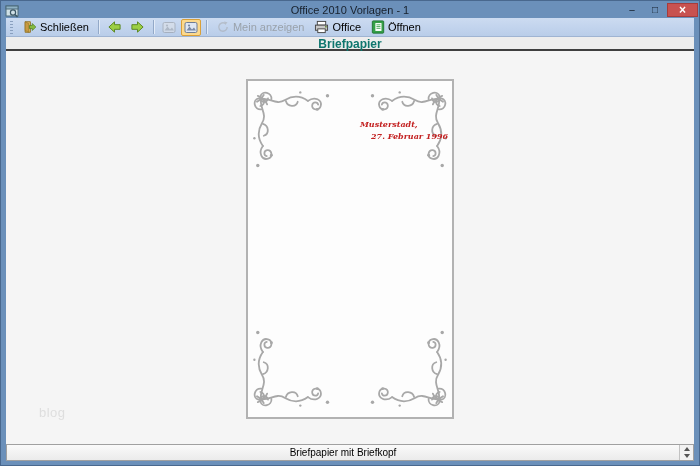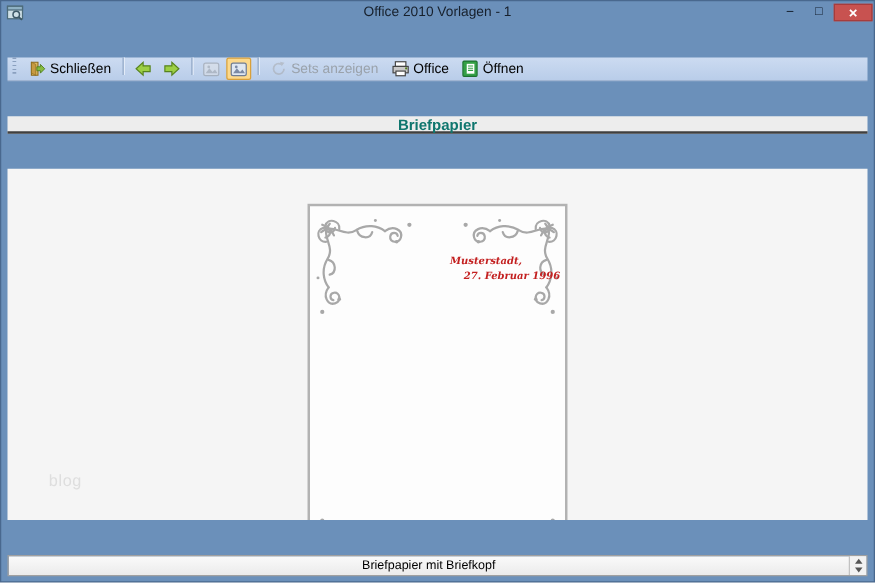--- a/index.html
+++ b/index.html
@@ -1,35 +1,35 @@
 <!DOCTYPE html>
 <html><head>
 <meta charset="utf-8">
 <style>
   * { margin:0; padding:0; box-sizing:border-box; }
   html,body { background:#d8d8d8; font-family:"Liberation Sans", sans-serif; }
   .window{
     width:700px; height:466px; background:#6b90ba;
     border:1px solid #49688e; display:flex; flex-direction:column;
-    position:relative; overflow:hidden;gap:28px;
+    position:relative; overflow:hidden;
   }
   
   .titlebar{ height:17px; flex:0 0 auto; display:flex; align-items:center;
     padding:1px 1px 0 4px; position:relative; }
   .app-icon{ width:15px; height:13px; display:inline-block; }
   .win-title{ position:absolute; left:0; right:0; text-align:center;
     font-size:11px; color:#17202c; pointer-events:none; }
   .win-controls{ margin-left:auto; display:flex; gap:1px; z-index:2; }
   .win-btn{ width:22px; height:14px; display:flex; align-items:center; justify-content:center;
     font-size:11px; line-height:1; color:#15202e; background:transparent; border:none; cursor:pointer; }
   .win-btn.max{ font-size:10px; }
   .win-btn.close{ width:31px; background:#c85250; border:1px solid #a63c3c; color:#fff;
     font-size:12px; font-weight:bold; }
   
-  .toolbar{ height:19px; flex:0 0 auto; margin:0 5px; display:flex; 
+  .toolbar{ height:19px; flex:0 0 auto; margin:0 5px; display:flex; align-items:center;
     background:linear-gradient(#ccdbf1,#b9cde9); border-bottom:1px solid #9fb4d2;
     padding:0 3px; gap:2px; }
   .grip{ width:3px; height:13px; margin:0 3px 0 1px;
     background:repeating-linear-gradient(to bottom,#8aa0bf 0 1px,transparent 1px 3px); }
   .tb-sep{ width:1px; height:14px; background:#93a9c8; box-shadow:1px 0 0 #e3ecf8; margin:0 3px; }
   .tb-btn{ display:flex; align-items:center; gap:3px; background:transparent; border:1px solid transparent;
     font-size:11px; color:#000; padding:1px 3px; cursor:pointer; font-family:inherit; }
   .tb-btn.icon-only{ padding:1px 2px; }
   .tb-btn.selected{ background:#fcd98c; border:1px solid #d9a03a; border-radius:2px; }
   .tb-btn.disabled{ color:#9aa2ab; cursor:default; }
@@ -172,21 +172,21 @@
 
     <span class="tb-sep"></span>
 
     <button class="tb-btn disabled">
       <span>
         <svg width="14" height="14" viewBox="0 0 16 16">
           <path d="M12.8,8 a4.8,4.8 0 1,1 -2.2,-4" fill="none" stroke="#a0a0a0" stroke-width="1.6"></path>
           <path d="M9.2,1.6 l4,1 -2.6,3.2 z" fill="#a0a0a0"></path>
         </svg>
       </span>
-      <span>Sets anzeigen</span>
+      <span>Mein anzeigen</span>
     </button>
 
     <button class="tb-btn">
       <span>
         <svg width="15" height="14" viewBox="0 0 16 15">
           <rect x="3.5" y="1.5" width="9" height="4" fill="#fff" stroke="#444"></rect>
           <rect x="1.5" y="5.5" width="13" height="5.5" fill="#c9c9c9" stroke="#444"></rect>
           <rect x="4" y="9.5" width="8" height="4" fill="#fff" stroke="#444"></rect>
           <circle cx="12.7" cy="7.2" r=".9" fill="#4e7b1c"></circle>
         </svg>

